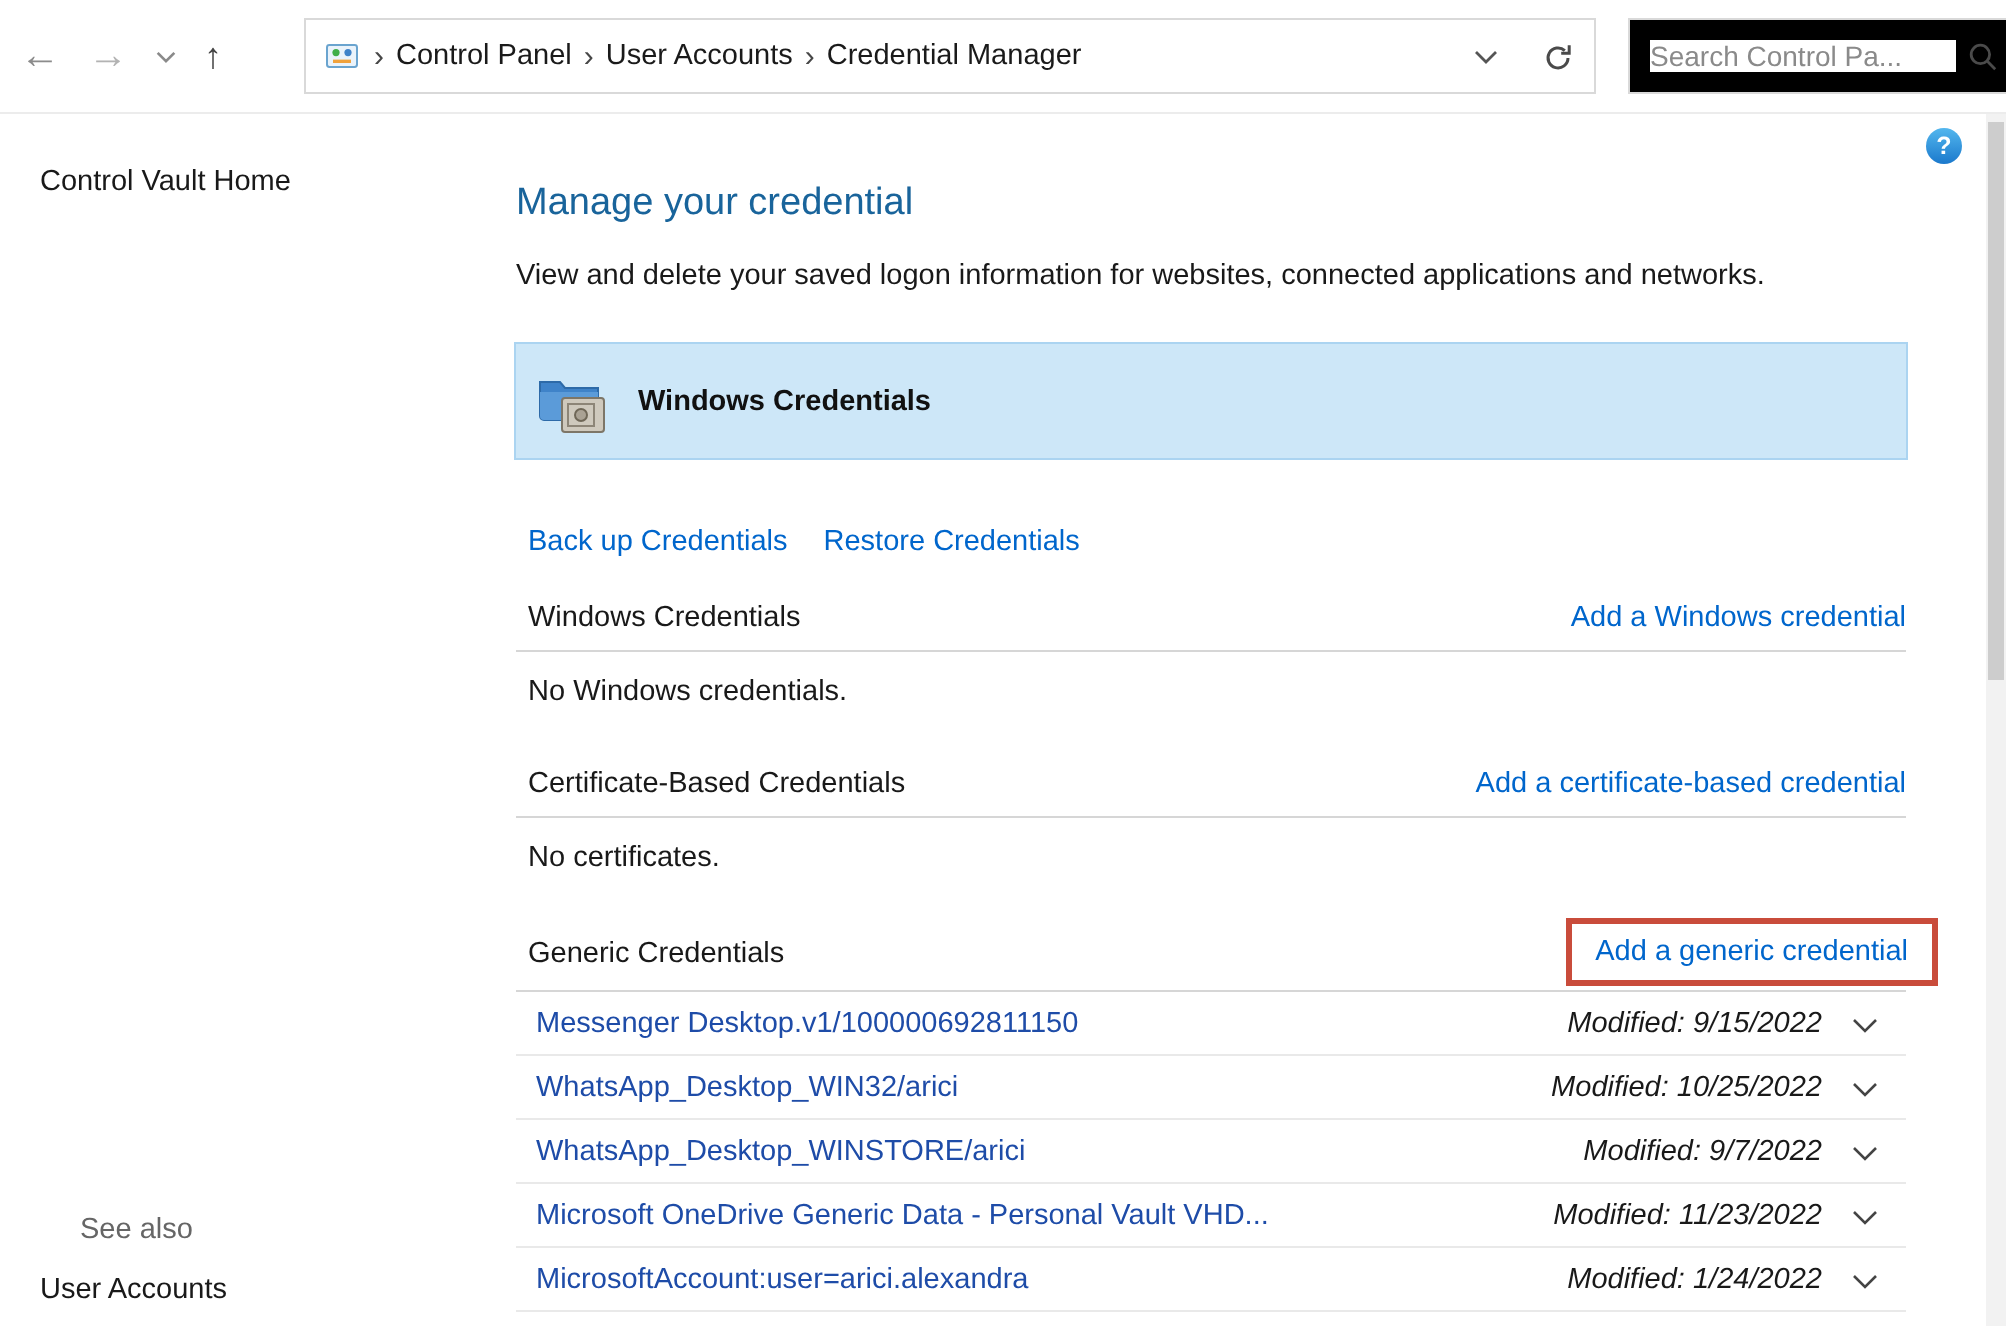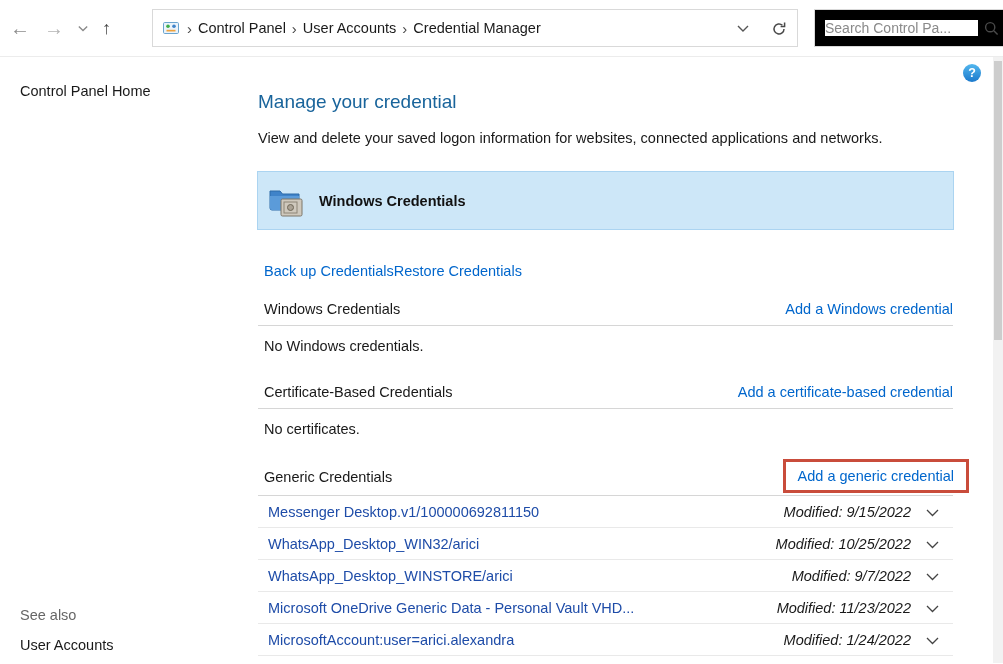--- a/index.html
+++ b/index.html
@@ -32,36 +32,36 @@
   .searchbox input::placeholder { color:#8a8a8a; }
   .search-ico { display:flex; cursor:pointer; padding-left:6px; }
 
   
   .content { position:relative; display:flex; height:606px; }
 
   .sidebar { width:238px; flex:none; padding:26px 0 0 20px; font-size:14.5px;
     position:relative; }
   .side-home { cursor:pointer; color:#191919; }
   .side-bottom { position:absolute; left:20px; bottom:10px; }
-  .see-also { color:#666; margin-bottom:14px; }
+  .see-also { color:#666; margin-bottom:14px;margin-left:20px; }
   .side-link { cursor:pointer; color:#191919; }
 
   main { flex:1; padding:24px 50px 0 20px; }
   h1 { font-size:19px; font-weight:400; color:#19649b; margin-top:10px; }
   .subtitle { font-size:14.5px; margin-top:17px; color:#191919; }
 
   .tabs { display:flex; gap:6px; margin-top:26px; }
   .tab { flex:1; height:57px; display:flex; align-items:center; gap:13px;
     padding-left:10px; cursor:pointer; }
   .tab.selected { background:#cde7f8; outline:1px solid #abd4f1; }
   .tab-label { font-weight:700; font-size:14.5px; color:#111; }
   .tab-icon { display:flex; }
 
   a { color:#0066cc; text-decoration:none; cursor:pointer; }
-  .linkrow { margin-top:34px; padding-left:6px; display:flex; gap:0; font-size:14.5px; }
+  .linkrow { margin-top:34px; padding-left:6px; display:flex; gap:18px; font-size:14.5px; }
 
   .section { margin-top:30px; }
   .section.first { margin-top:22px; }
   .sec-head { display:flex; justify-content:space-between; align-items:center;
     border-bottom:1px solid #d6d6d6; padding:0 0 8px 6px; font-size:14.5px; }
   .sec-title { color:#191919; }
   .empty { margin-top:12px; padding-left:6px; font-size:14.5px; color:#191919; }
 
   .hl-box { border:3px solid #c94c3b; padding:6px 12px;
     margin:-8px -16px -6px 0; display:inline-block; }
@@ -136,21 +136,21 @@
           <circle cx="6.2" cy="6.2" r="4.6" fill="none" stroke="#4a4a4a" stroke-width="1.4"></circle>
           <line x1="9.8" y1="9.8" x2="13.6" y2="13.6" stroke="#4a4a4a" stroke-width="1.4"></line>
         </svg>
       </span>
     </div>
   </header>
 
   <div class="content">
 
     <aside class="sidebar">
-      <div class="side-home">Control Panel Home</div>
+      <div class="side-home">Control Vault Home</div>
       <div class="side-bottom">
         <div class="see-also">See also</div>
         <div class="side-link">User Accounts</div>
       </div>
     </aside>
 
     <main>
       <h1>Manage your credential</h1>
       <p class="subtitle">View and delete your saved logon information for websites, connected applications and networks.</p>
 

